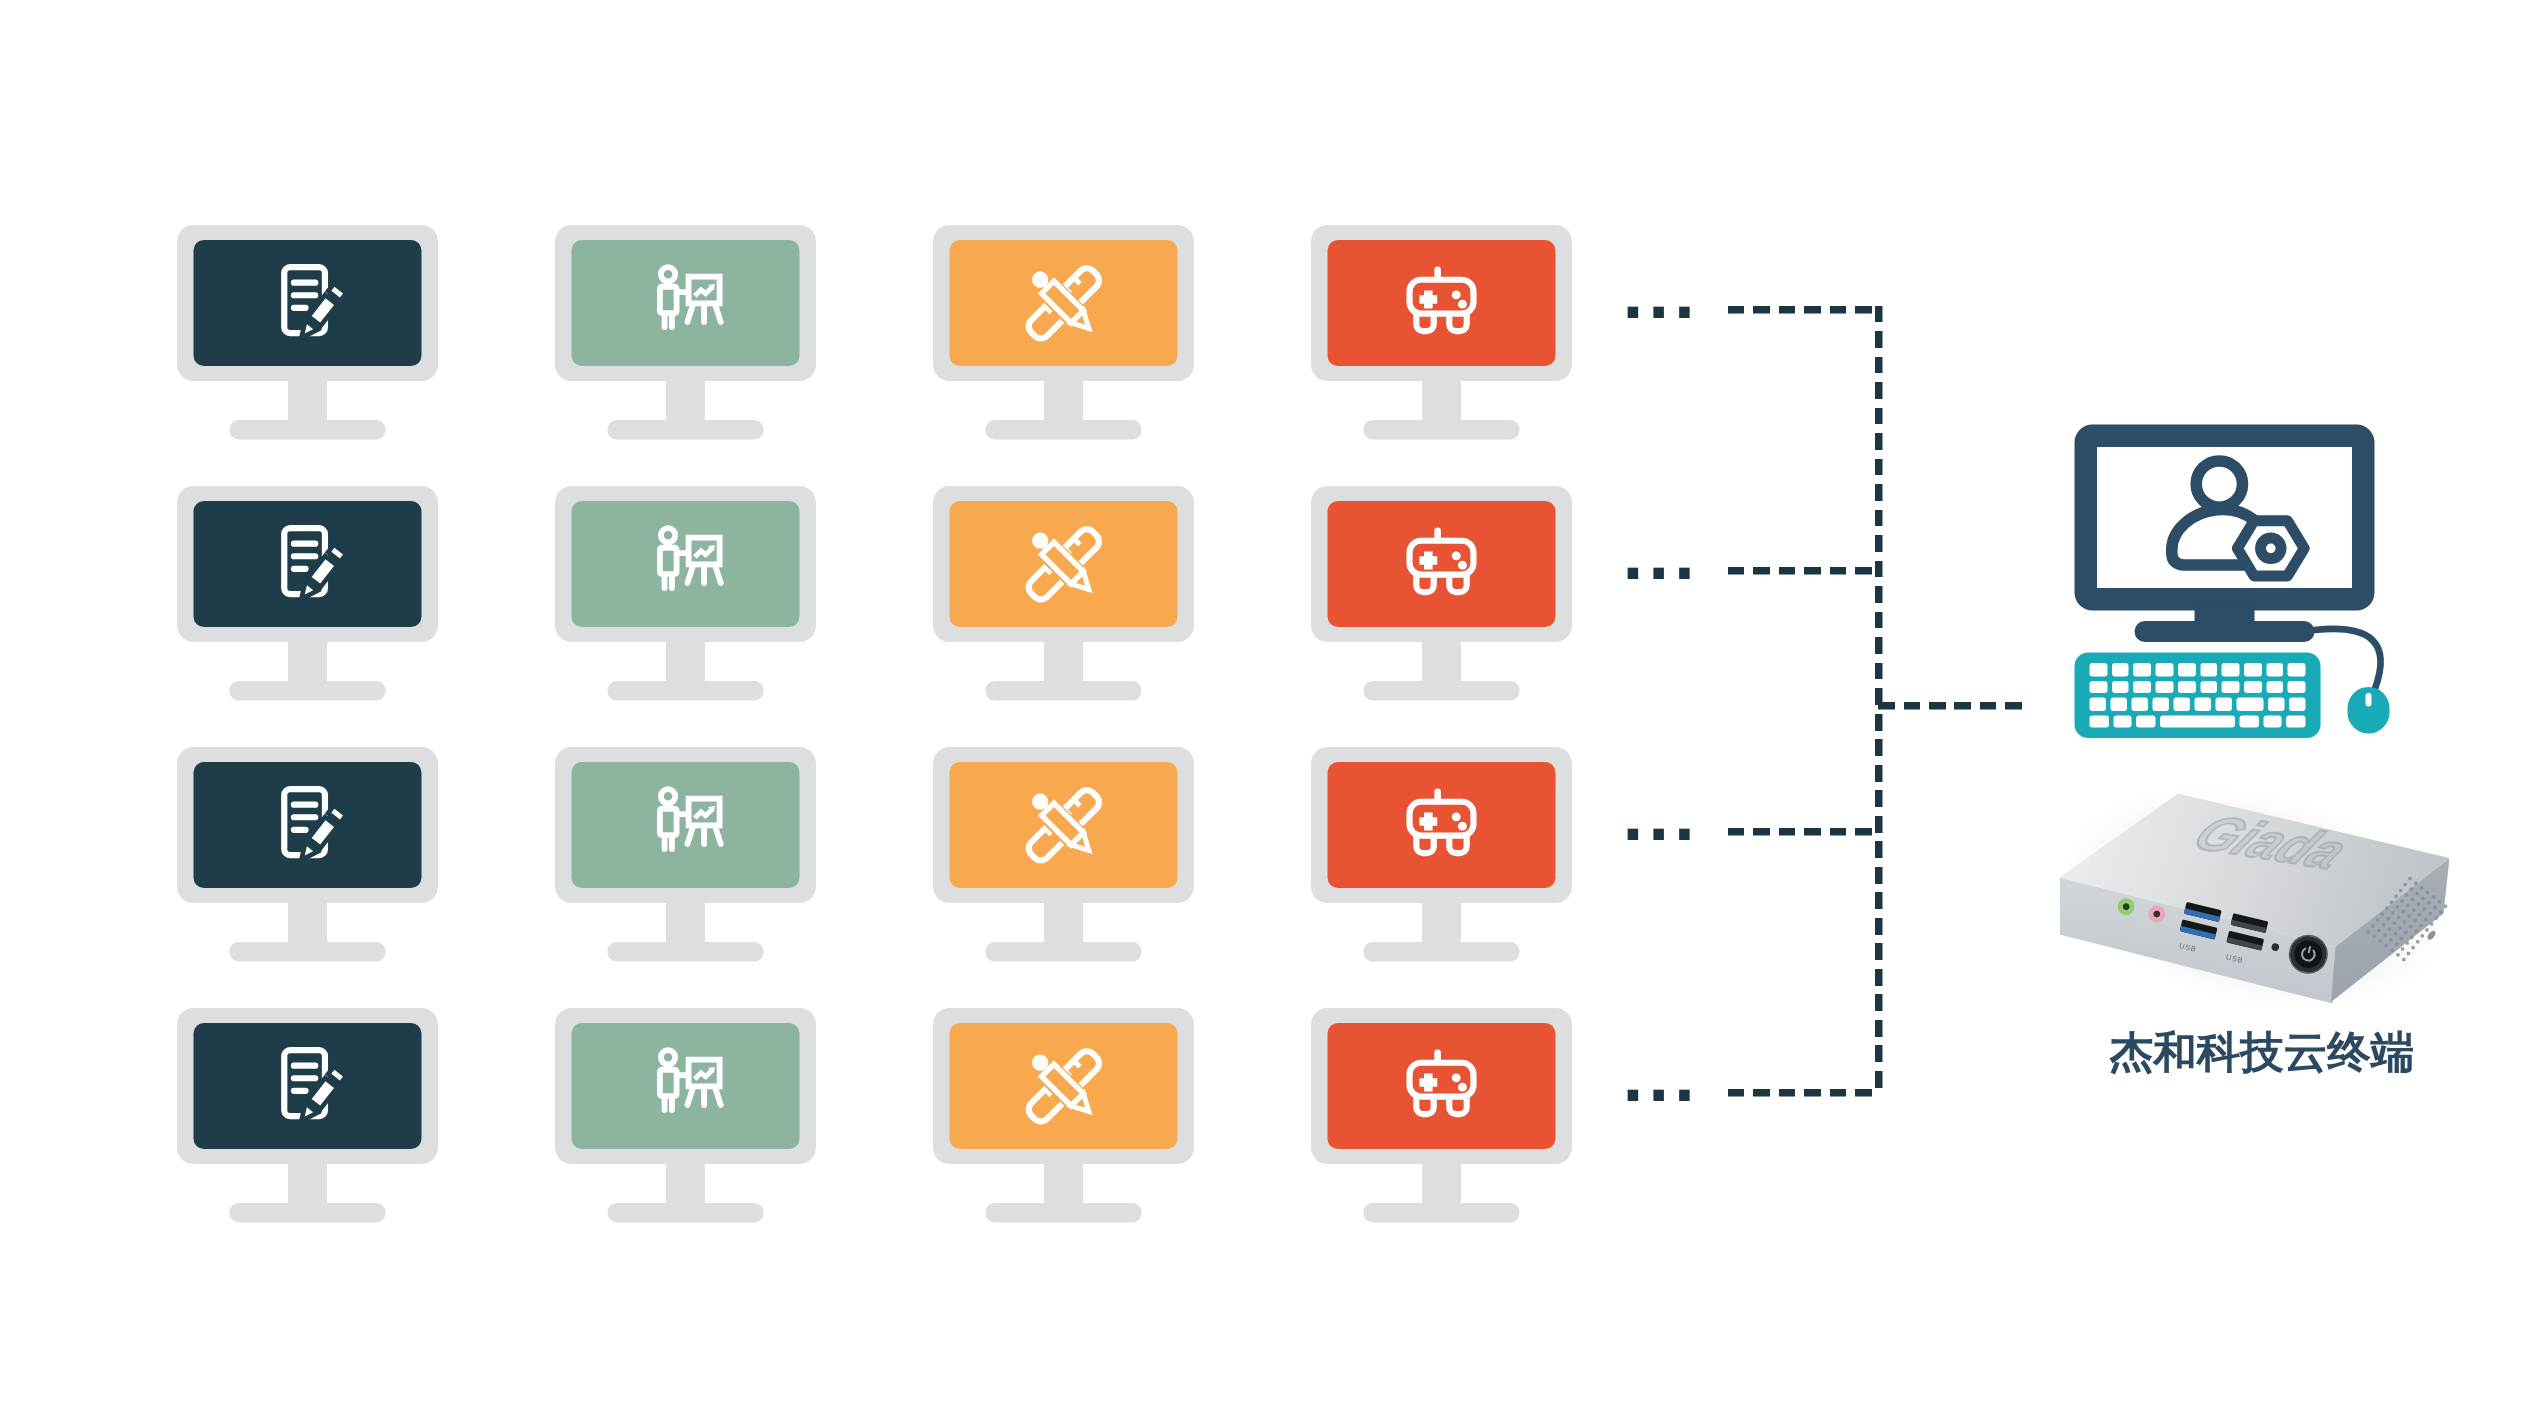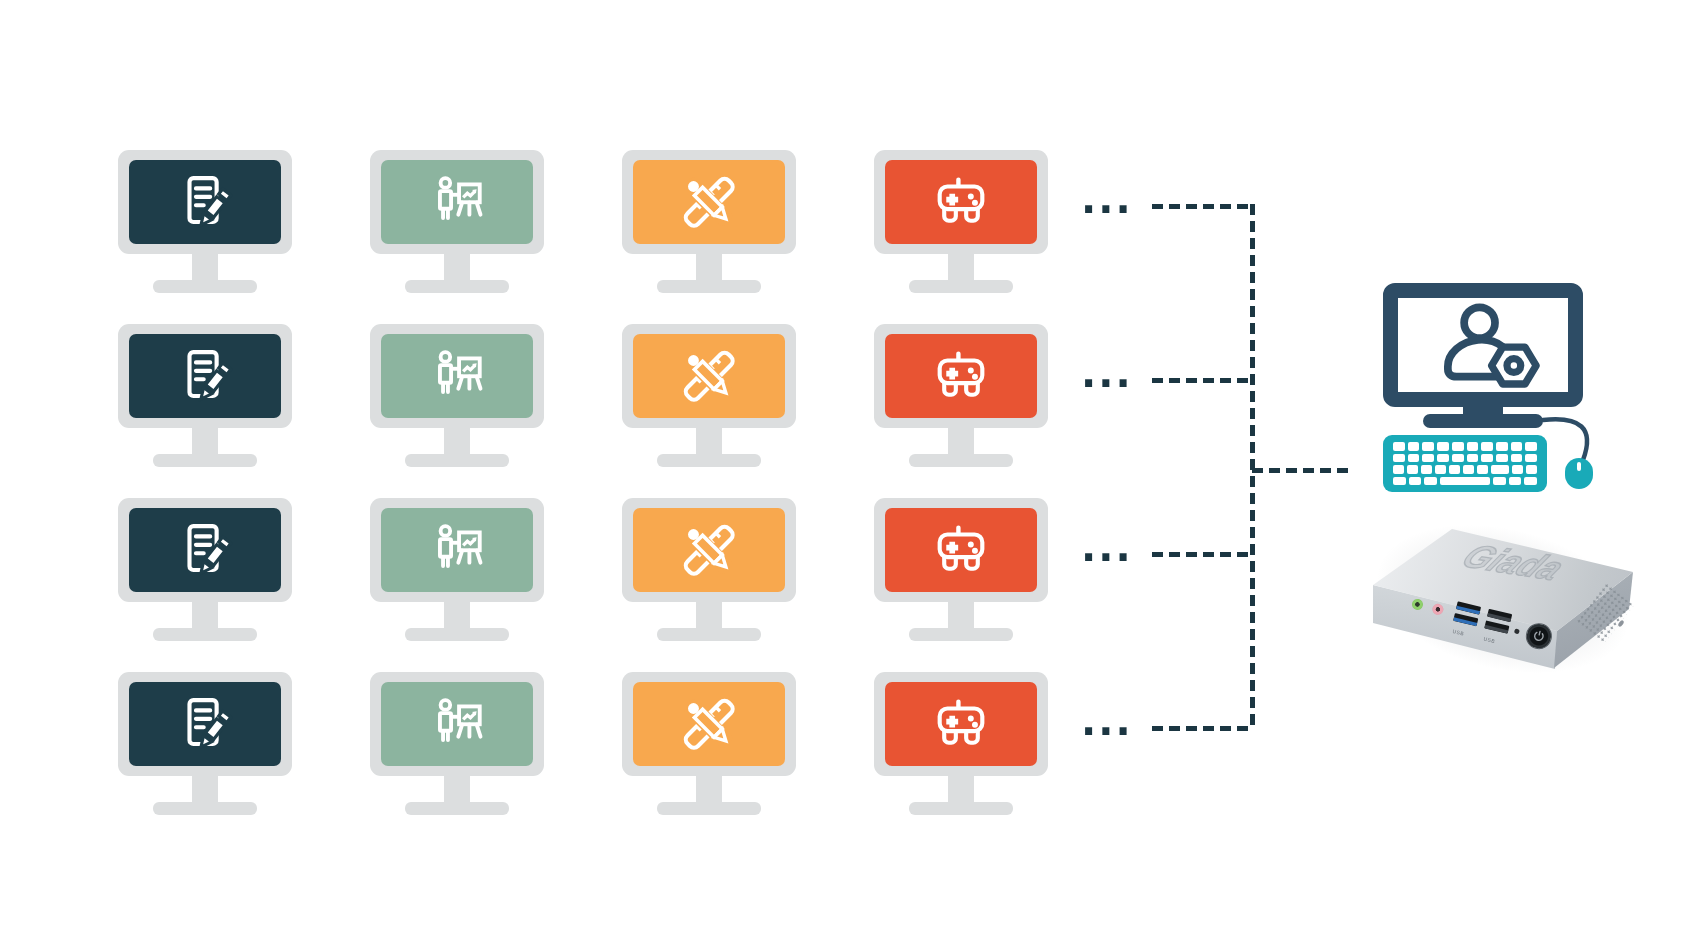--- a/index.html
+++ b/index.html
@@ -491,13 +491,14 @@
         <svg viewBox="0 0 20 20" width="14" height="14">
           <path d="M10 3 v5" stroke="#9aa1a7" stroke-width="2" stroke-linecap="round"></path>
           <path d="M6 5.5 a6 6 0 1 0 8 0" fill="none" stroke="#9aa1a7" stroke-width="2" stroke-linecap="round"></path>
         </svg>
       </span>
     </div>
     <div class="d-vent"></div>
     <div class="d-hole2"></div>
   </div>
 
+  <div class="caption">杰和科技云终端</div>
 </div>
 
 </body></html>

